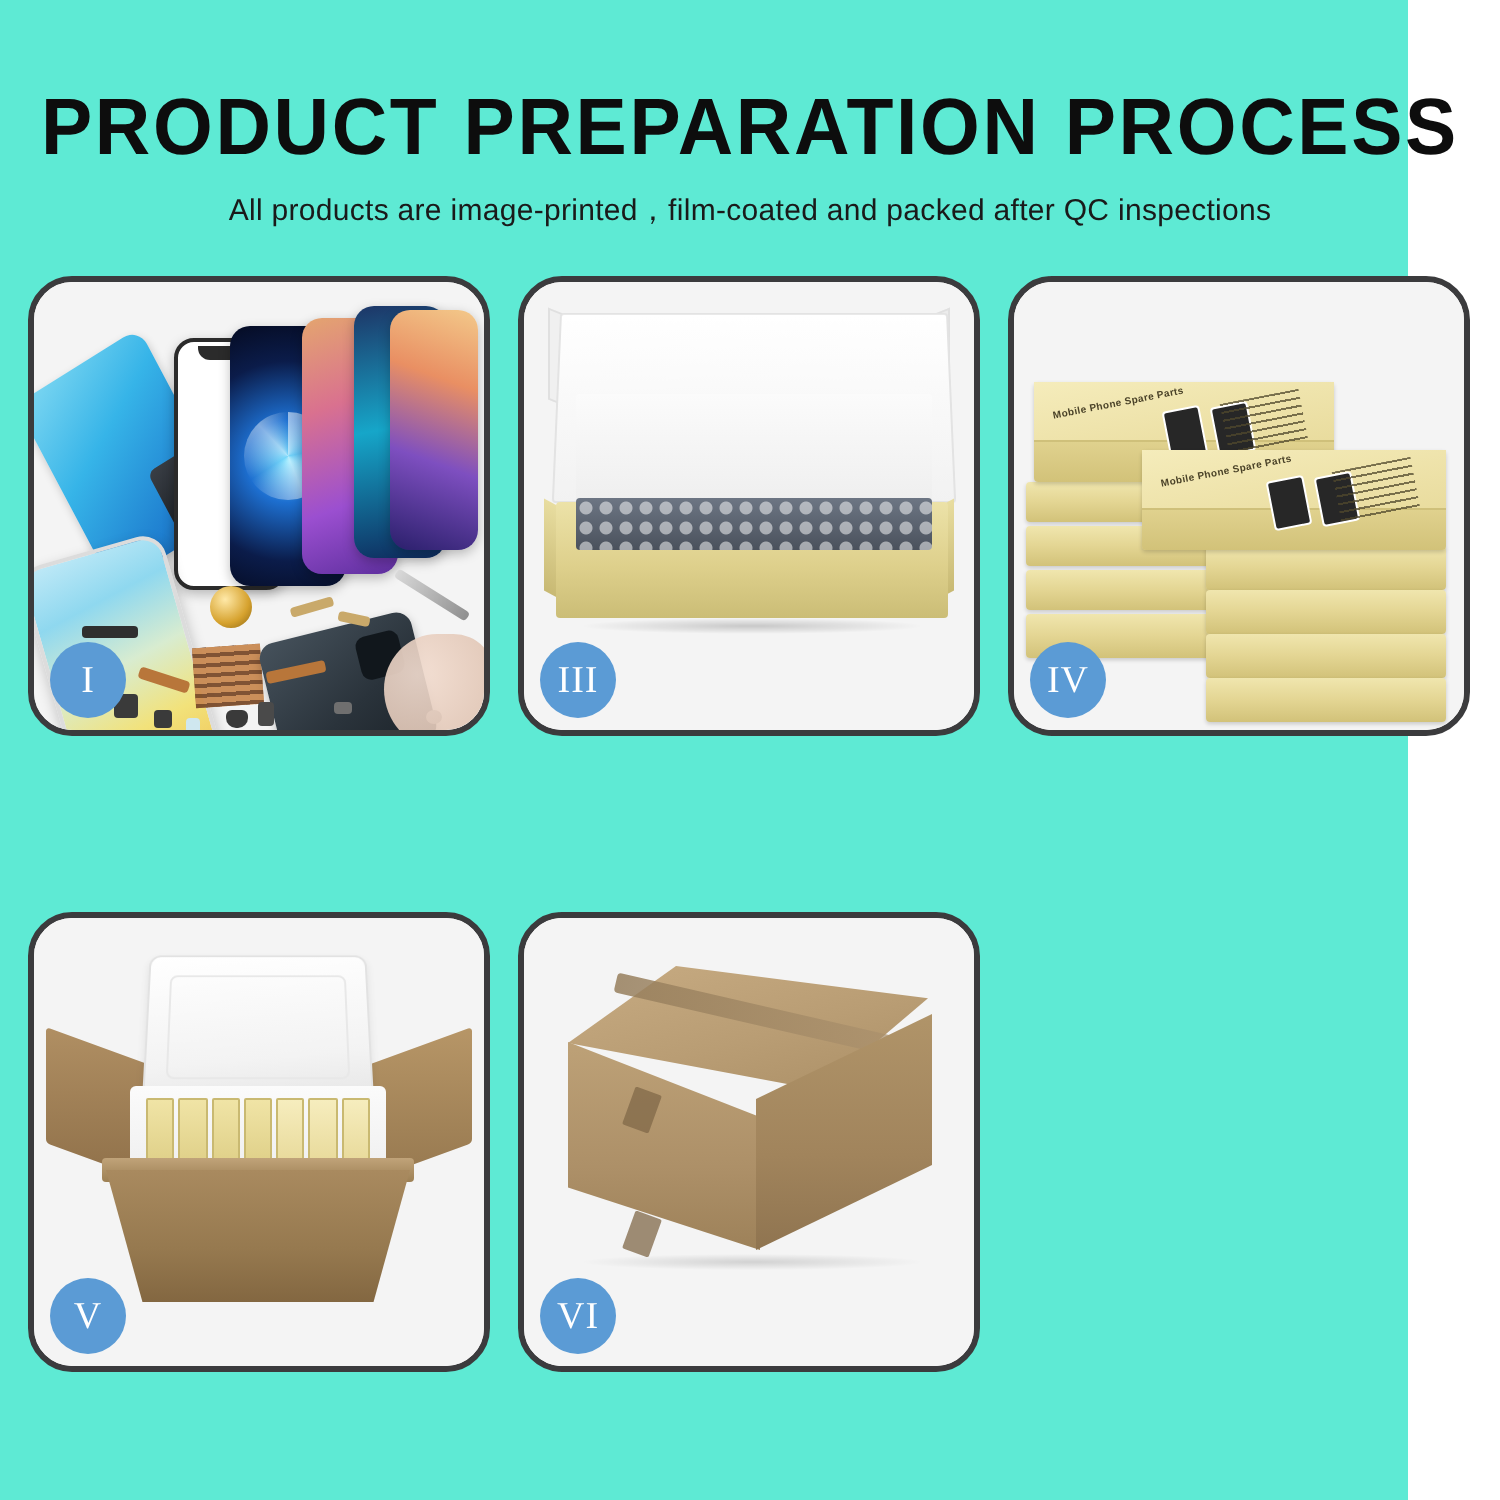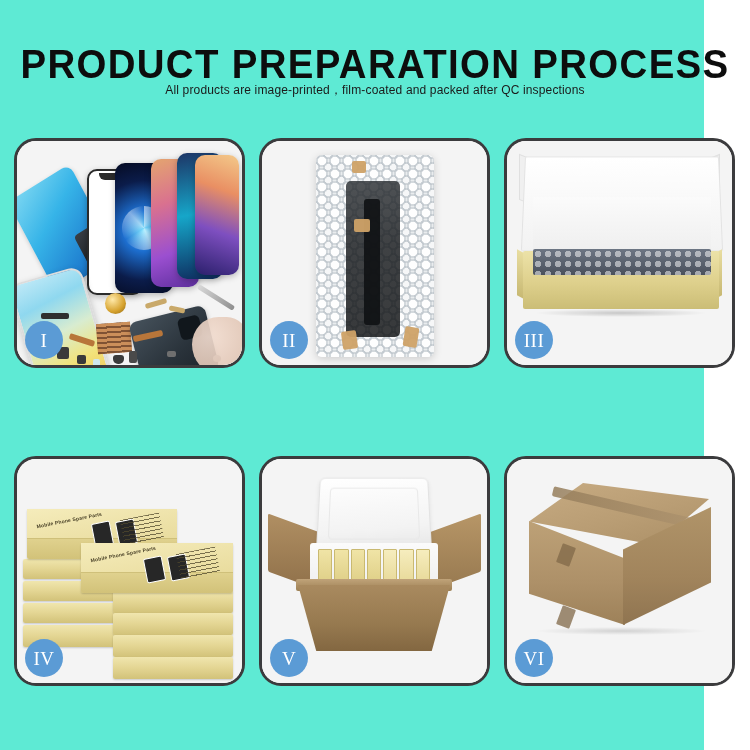--- a/index.html
+++ b/index.html
@@ -15,22 +15,22 @@
   .header { position: absolute; left: 0; top: 0; width: 750px; text-align: center; }
   .title {
     font-family: "Liberation Sans", sans-serif;
     font-size: 40px; font-weight: 700; color: #0d0d0d;
     letter-spacing: 1.4px; line-height: 1;
     margin-top: 44px; transform: scaleX(0.96); transform-origin: center;
     white-space: nowrap;
   }
   .subtitle {
     font-family: "Liberation Sans", sans-serif;
-    font-size: 12px; font-weight: 400; color: #1a1a1a;
-    letter-spacing: .15px; line-height: 1; 
+    font-size: 15px; font-weight: 400; color: #1a1a1a;
+    letter-spacing: .15px; line-height: 1; margin-top: 14px;
     white-space: nowrap;
   }
 
   
   .grid {
     position: absolute; left: 14px; top: 138px;
     width: 722px; height: 548px;
     display: grid;
     grid-template-columns: repeat(3, 231px);
     grid-template-rows: repeat(2, 230px);
@@ -332,35 +332,20 @@
         <div class="dot d7"></div>
         <div class="dot d8"></div>
         <div class="tweez"></div>
         <div class="hand"></div>
       </div>
       <div class="badge">
         <span>I</span>
       </div>
     </div>
 
-    <div class="panel p2">
-      <div class="photo">
-        <div class="bubblebag">
-          <div class="bag-screen"></div>
-          <div class="bag-strip"></div>
-          <div class="tape t1"></div>
-          <div class="tape t2"></div>
-          <div class="tape t3"></div>
-          <div class="tape t4"></div>
-        </div>
-      </div>
-      <div class="badge">
-        <span>II</span>
-      </div>
-    </div>
 
     <div class="panel p3">
       <div class="photo">
         <div class="lid-flapL"></div>
         <div class="lid-flapR"></div>
         <div class="lid-back"></div>
         <div class="foam-pad"></div>
         <div class="box-lipL"></div>
         <div class="box-lipR"></div>
         <div class="box-body"></div>

